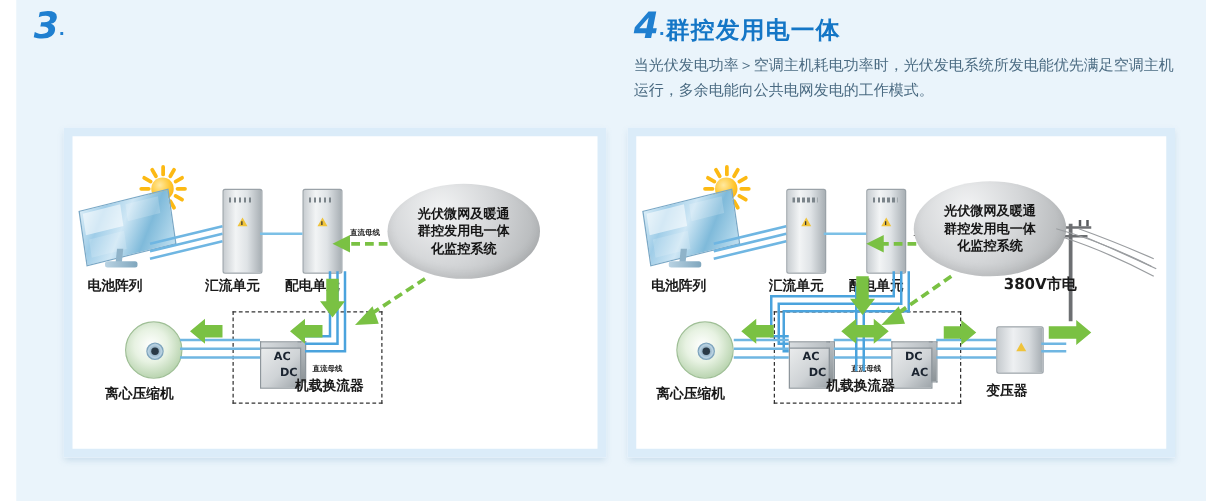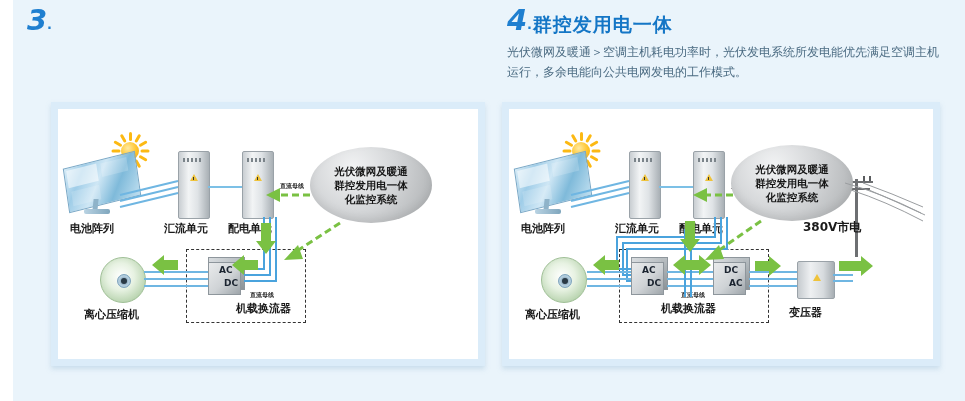--- a/index.html
+++ b/index.html
@@ -73,21 +73,21 @@
   .cab-warn:after{content:"";position:absolute;left:-1px;top:3px;width:1px;height:3px;background:#333;}
 
   
   .xfmr{position:absolute;width:36px;height:36px;
     background:linear-gradient(90deg,#c6cbcf 0%,#eef0f2 35%,#d7dbde 70%,#a7aeb3 100%);
     border:1px solid #9aa2a8;border-radius:2px;}
   .xfmr-warn{position:absolute;left:15px;top:12px;width:0;height:0;
     border-left:4px solid transparent;border-right:4px solid transparent;border-bottom:7px solid #efc33b;}
 
   
-  .cube{position:absolute;width:36px;height:36px;}
+  .cube{position:absolute;width:36px;height:36px;margin-top:16px;}
   .cube .face{position:absolute;left:0;top:5px;width:31px;height:31px;
     background:linear-gradient(135deg,#e9ebec 0%,#cfd3d6 55%,#9ea5aa 100%);
     border:1px solid #8e969c;}
   .cube .top{position:absolute;left:0;top:0;width:31px;height:6px;
     background:linear-gradient(90deg,#d8dcdf,#b7bdc1);border:1px solid #8e969c;border-bottom:none;}
   .cube .side{position:absolute;left:30px;top:0;width:6px;height:31px;
     background:linear-gradient(180deg,#b9bfc3,#8d9498);border:1px solid #8e969c;border-left:none;}
   .cube .t1{position:absolute;left:11px;top:8px;font-size:9px;font-weight:bold;color:#1b2430;
     font-family:"DejaVu Sans","Liberation Sans",sans-serif;}
   .cube .t2{position:absolute;left:16px;top:21px;font-size:9px;font-weight:bold;color:#1b2430;
@@ -270,21 +270,21 @@
 
   <div class="panel panel-right">
 
     <div class="head">
       <div class="title-row">
         <span class="num">4</span>
         <span class="dot">.</span>
         <span class="title-txt">群控发用电一体</span>
       </div>
       <div class="desc">
-        <p>光伏微网及暖通＞空调主机耗电功率时，光伏发电系统所发电能优先满足空调主机运行，多余电能向公共电网发电的工作模式。</p>
+        <p>当光伏发电功率＞空调主机耗电功率时，光伏发电系统所发电能优先满足空调主机运行，多余电能向公共电网发电的工作模式。</p>
       </div>
     </div>
 
     <div class="card card-right" style="left:9px;">
       <div class="card-inner">
 
         <div class="sun" style="left:52px;top:22px;">
           <div class="core"></div>
           <i style="transform:rotate(0deg)"></i>
             <i style="transform:rotate(30deg)"></i>

